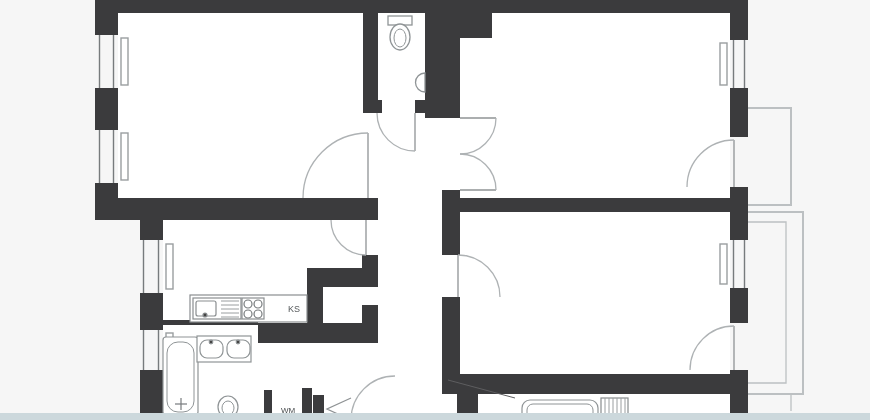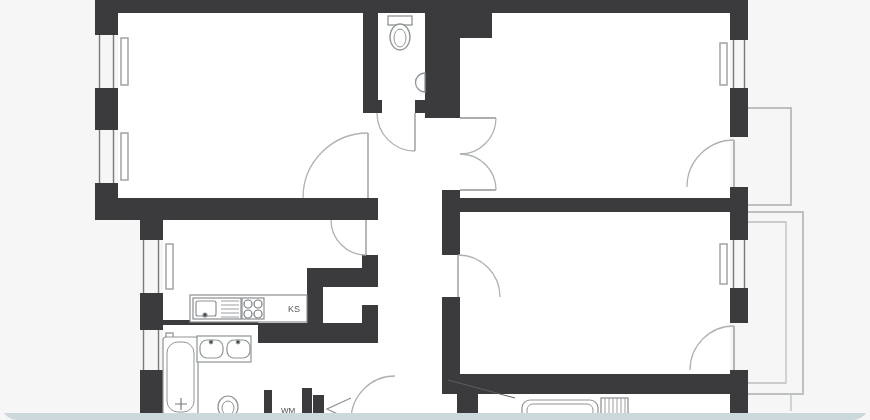--- a/index.html
+++ b/index.html
@@ -1,17 +1,17 @@
 <!DOCTYPE html>
 <html><head>
 <meta charset="utf-8">
 <style>
   html,body{margin:0;padding:0;background:#f6f6f6;}
   .stage{position:relative;width:870px;height:420px;overflow:hidden;background:#f6f6f6;
-         font-family:"Liberation Sans", sans-serif;border-radius:18px;}
+         font-family:"Liberation Sans", sans-serif;}
   svg{display:block}
   text{font-family:"Liberation Sans", sans-serif;}
 </style>
 </head>
 <body>
 
 <div class="stage">
 <svg width="870" height="420" viewBox="0 0 870 420">
 
   <rect x="0" y="0" width="870" height="420" fill="#f6f6f6"></rect>

